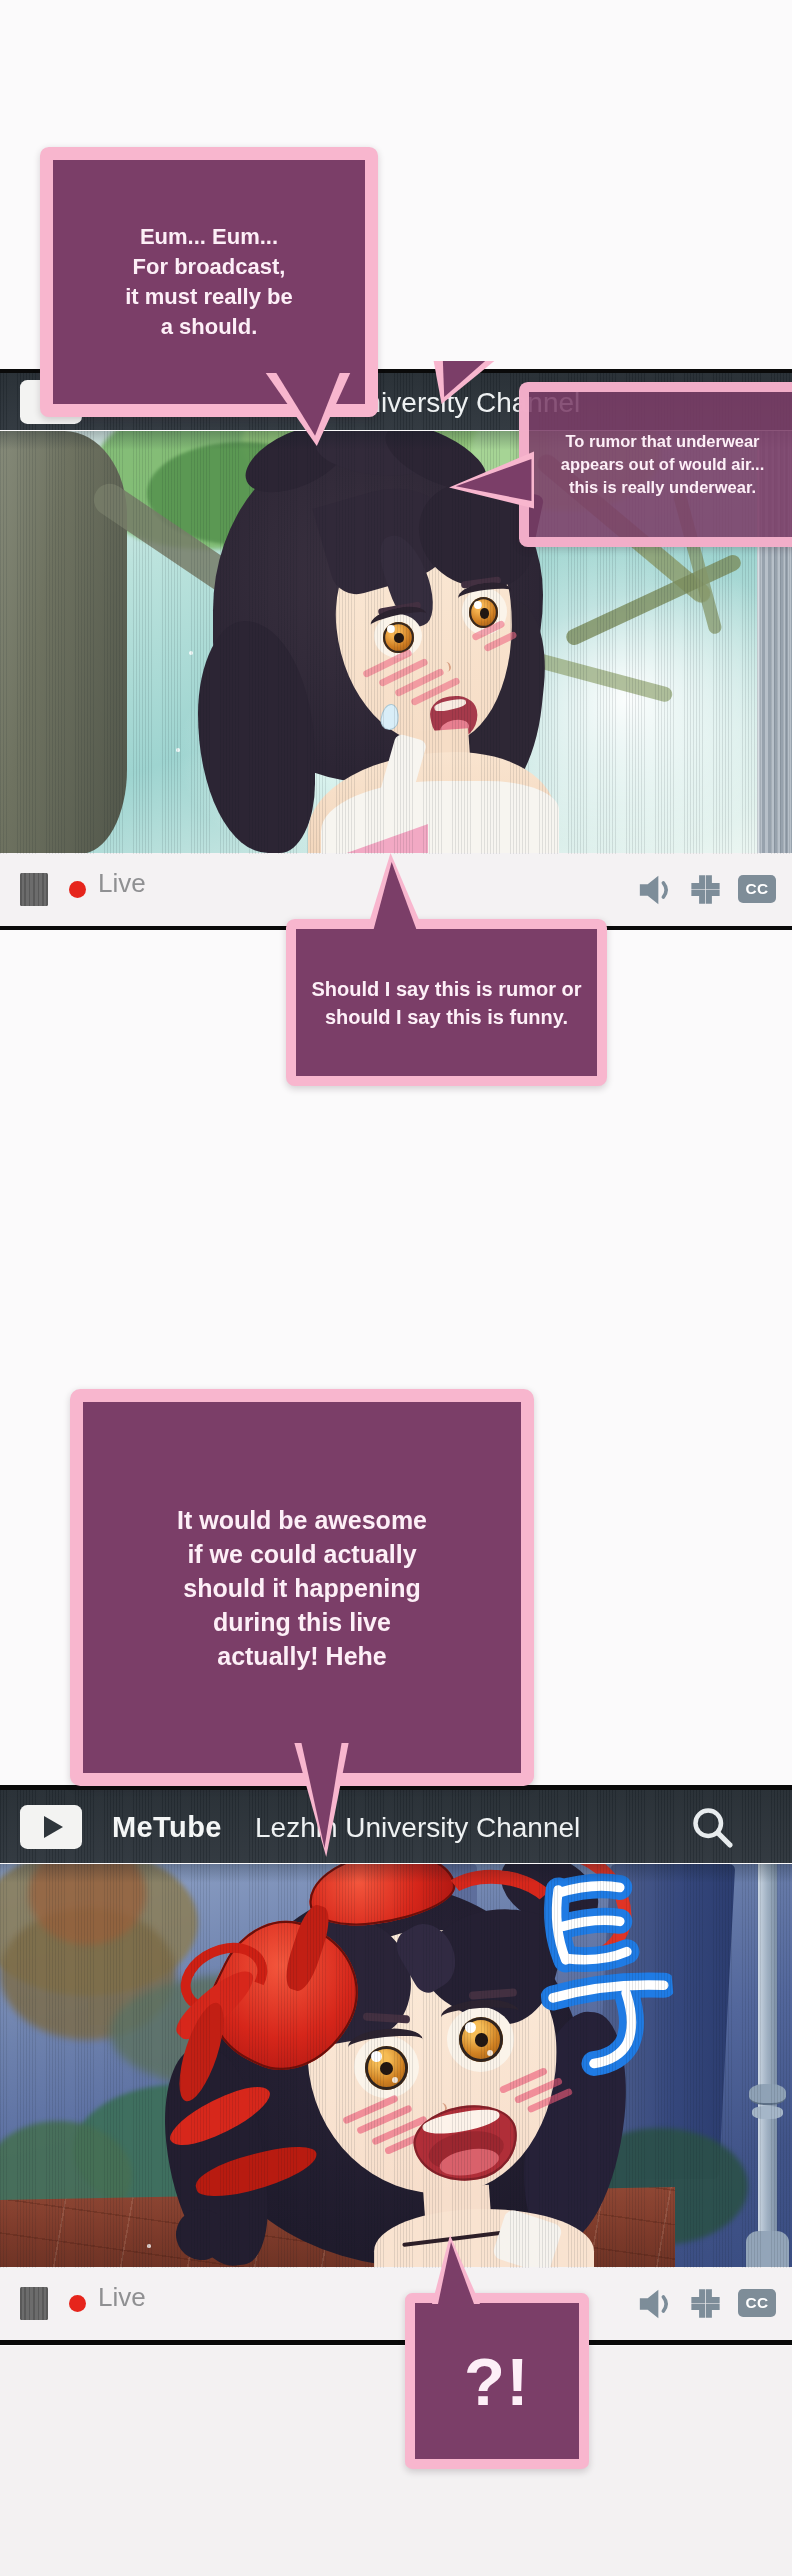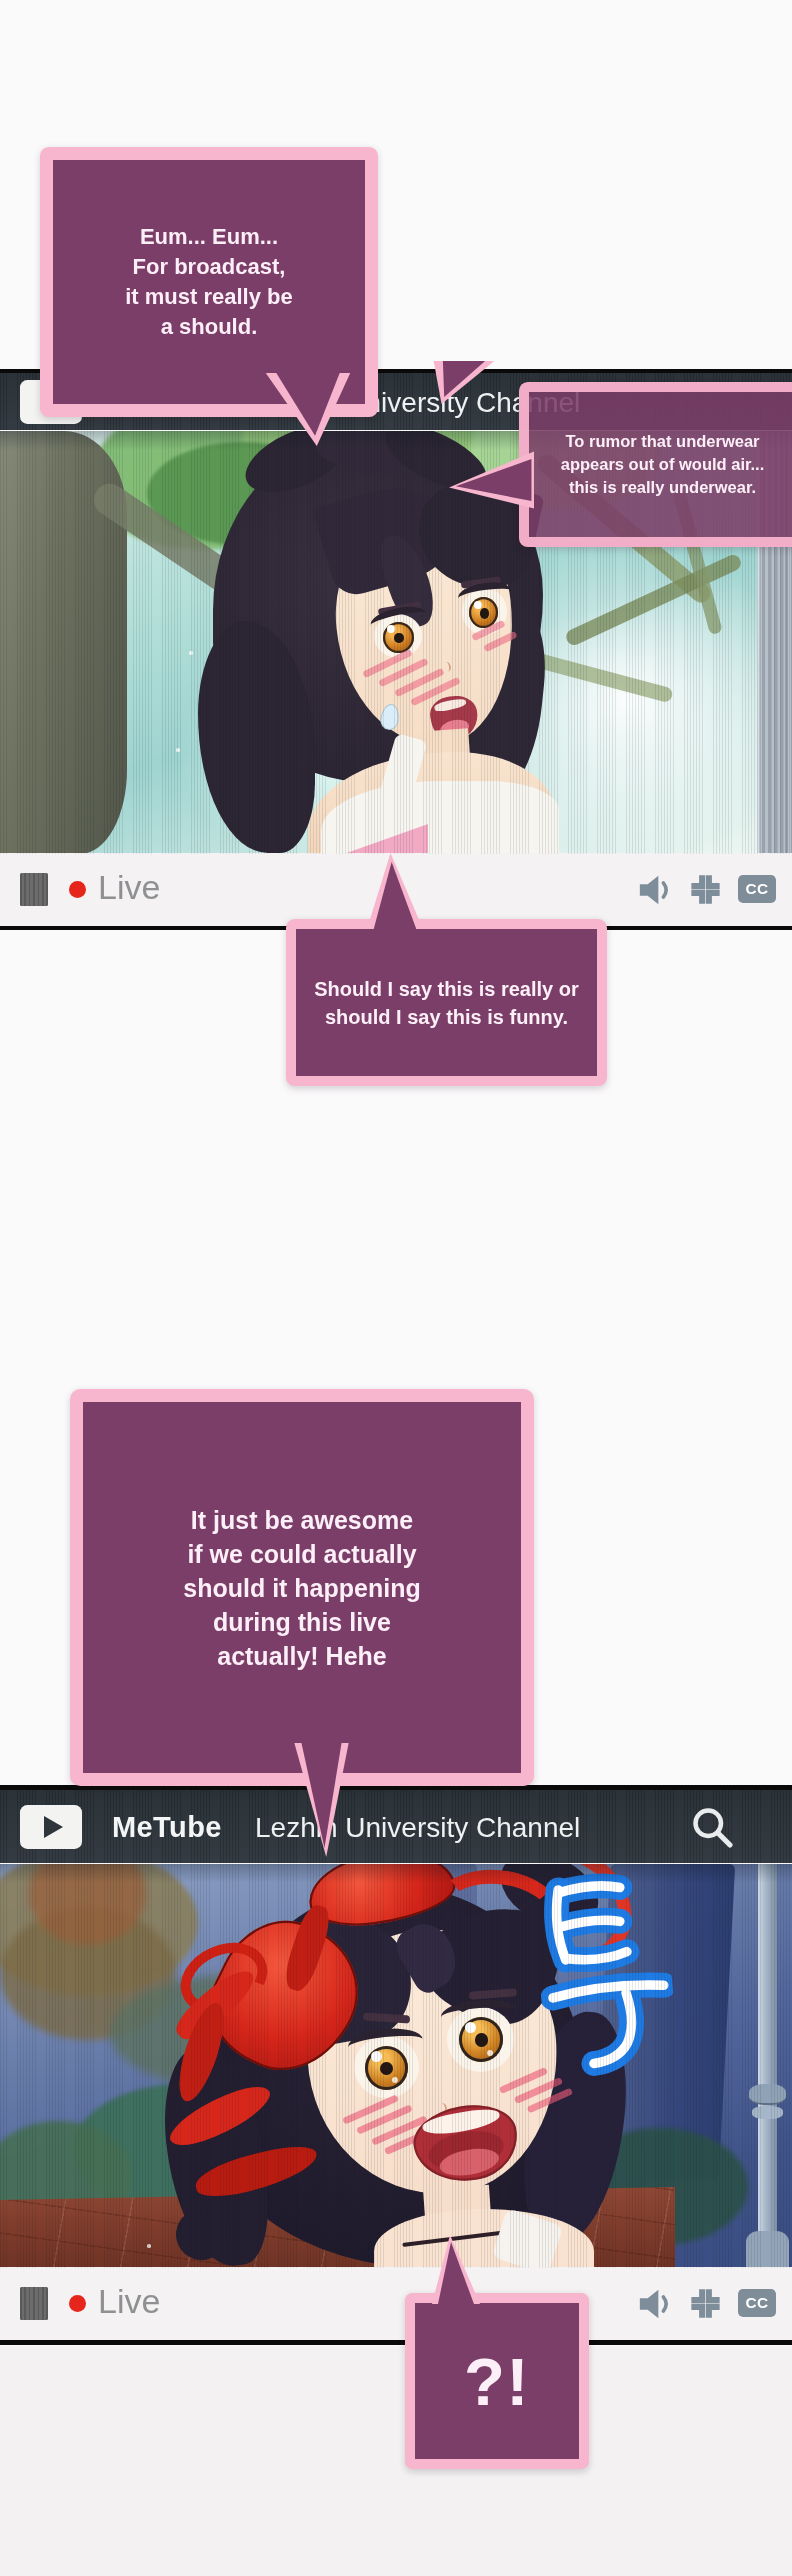--- a/index.html
+++ b/index.html
@@ -18,21 +18,21 @@
   .play-btn{position:absolute;left:20px;width:62px;height:44px;background:#f3f3f2;border-radius:7.3px;z-index:2}
   .play-btn .tri{position:absolute;left:24px;top:11px;width:0;height:0;border-left:19px solid #2e353b;
     border-top:11px solid transparent;border-bottom:11px solid transparent}
   .brand{position:absolute;left:112px;color:#f4f6f6;font-size:29px;font-weight:bold;letter-spacing:0.4px;z-index:2}
   .channel{position:absolute;left:255px;color:#eef1f2;font-size:28px;font-weight:normal;z-index:2}
   .search{position:absolute;z-index:2}
   .livebar{position:absolute;left:0;right:0;background:#f4f2f3;overflow:visible}
   .stopsq{position:absolute;left:20px;top:20px;width:28px;height:33px;background:#6c6c6c;border-radius:1.5px;
     background-image:repeating-linear-gradient(90deg,rgba(0,0,0,.18) 0 1.5px,rgba(255,255,255,0) 1.5px 4.4px)}
   .reddot{position:absolute;left:69px;top:28px;width:17px;height:17px;border-radius:50%;background:#e6251c}
-  .livetxt{position:absolute;left:98px;top:15.4px;color:#8f9092;font-size:34px}
+  .livetxt{position:absolute;left:98px;top:15.4px;color:#8f9092;font-size:26px}
   .ccbadge{position:absolute;left:738px;top:22px;width:38px;height:28px;border-radius:5.1px;background:#7e8d98;
     color:#fff;font-weight:bold;font-size:15.4px;letter-spacing:0.4px;display:flex;align-items:center;justify-content:center}
   .scene{position:absolute;left:0;width:792px;overflow:hidden;background:#9ed4d0}
   .scan{position:absolute;inset:0;z-index:6;pointer-events:none;
     background:repeating-linear-gradient(90deg,rgba(8,18,26,.10) 0 0.7px,rgba(0,0,0,0) 0.7px 2.9px)}
   .topshade{position:absolute;left:0;right:0;top:0;height:19px;z-index:6;pointer-events:none;
     background:linear-gradient(180deg,rgba(15,25,35,.28),rgba(0,0,0,0))}
 
   
   .bubble{position:absolute;background:#7b3e68;border:10.3px solid #f8b6ce;border-radius:8.8px;z-index:10;
@@ -370,26 +370,26 @@
   <div class="tail" style="left:449px;top:449px;width:85px;height:62px">
     <i style="background:#f8b6ce;clip-path:polygon(100% 4%,100% 96%,0 62%)"></i>
     <i style="background:#7b3e68;clip-path:polygon(97% 16%,97% 84%,8% 60%)"></i>
   </div>
 
   <div class="tail" style="left:367px;top:853px;width:56px;height:76px">
     <i style="background:#f8b6ce;clip-path:polygon(42% 0,0 100%,100% 100%)"></i>
     <i style="background:#7b3e68;clip-path:polygon(44% 12%,12% 100%,88% 100%)"></i>
   </div>
   <div class="bubble" style="left:286px;top:919px;width:301px;height:147px;font-size:20px;line-height:28px">
-    <span class="ln">Should I say this is really or</span>
+    <span class="ln">Should I say this is rumor or</span>
     <span class="ln">should I say this is funny.</span>
   </div>
 
   <div class="bubble" style="left:70px;top:1389px;width:438px;height:371px;border-width:13.2px;border-radius:10.3px;font-size:25px;line-height:34px">
-    <span class="ln">It just be awesome</span>
+    <span class="ln">It would be awesome</span>
     <span class="ln">if we could actually</span>
     <span class="ln">should it happening</span>
     <span class="ln">during this live</span>
     <span class="ln">actually! Hehe</span>
   </div>
   <div class="tail" style="left:292px;top:1743px;width:59px;height:114px">
     <i style="background:#f8b6ce;clip-path:polygon(4% 0,96% 0,58% 100%)"></i>
     <i style="background:#7b3e68;clip-path:polygon(16% 0,84% 0,55% 92%)"></i>
   </div>
 

